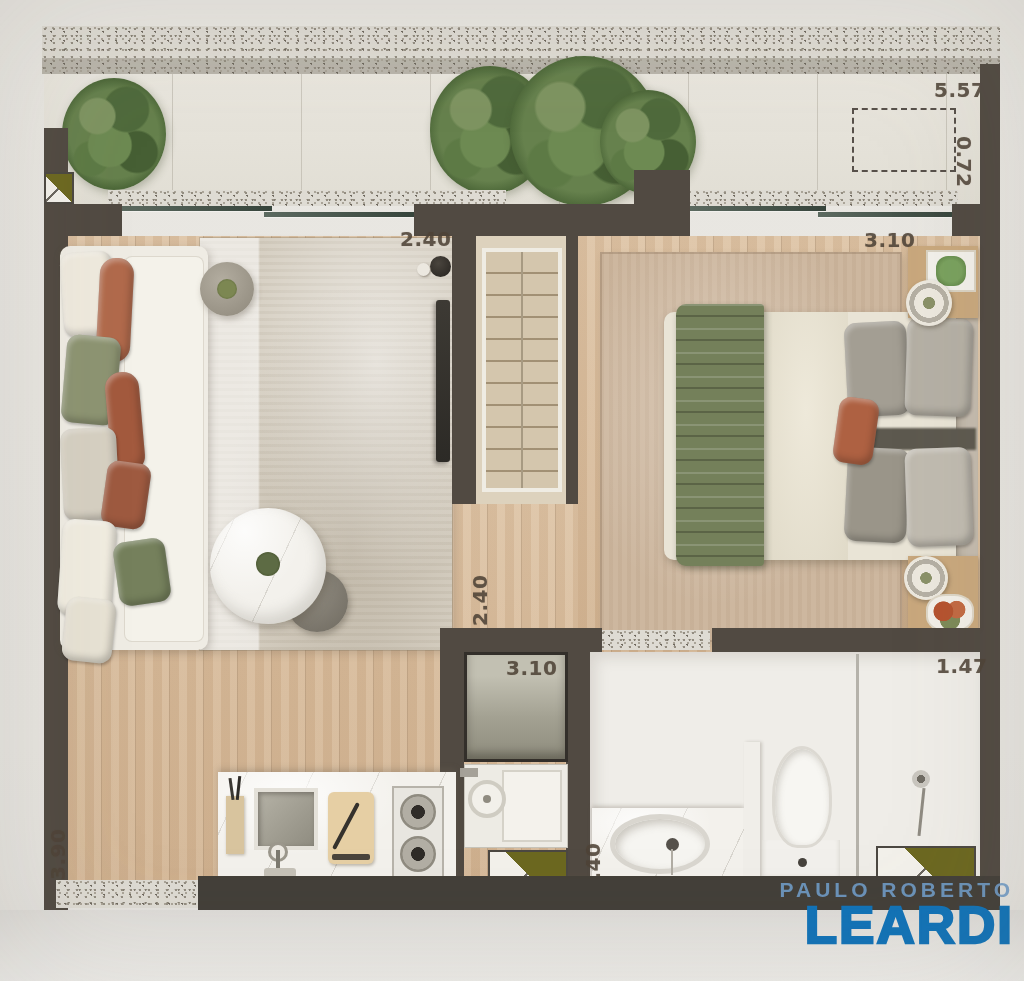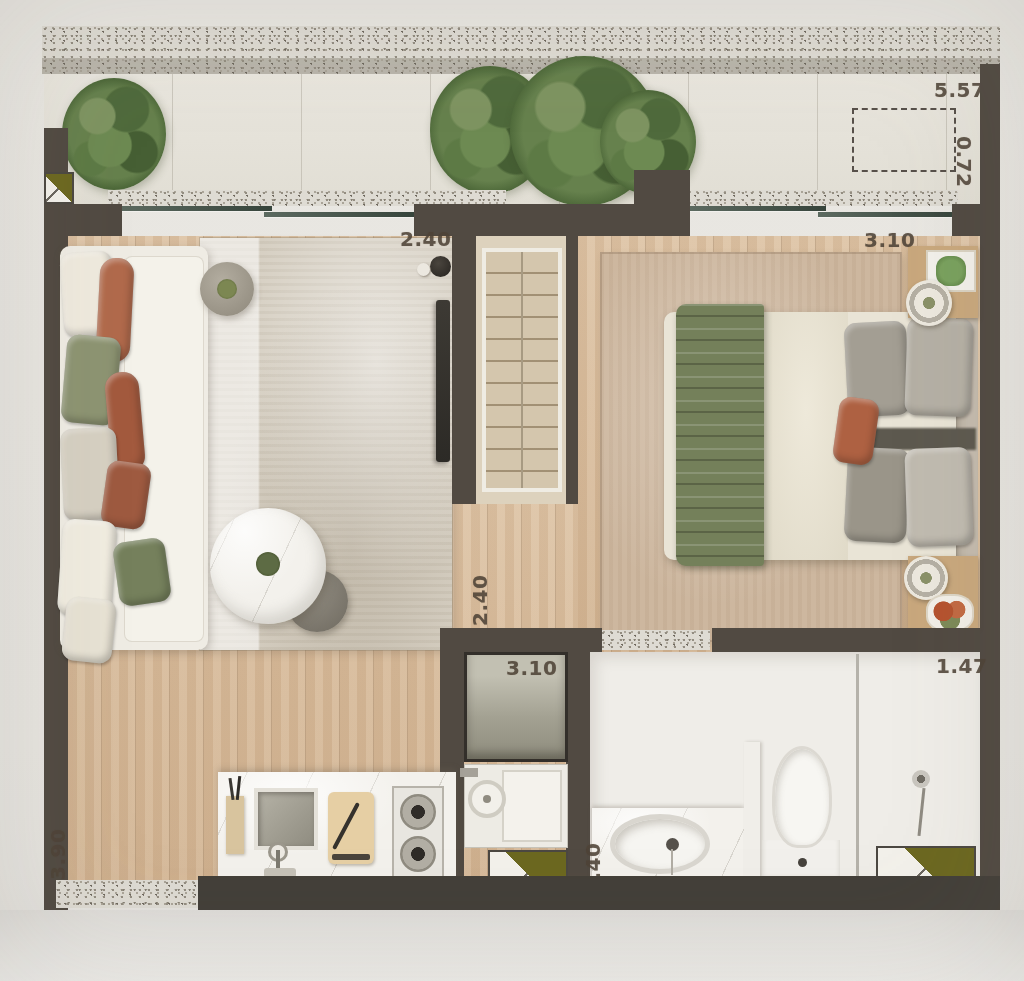--- a/index.html
+++ b/index.html
@@ -242,14 +242,18 @@
   <div class="abs" style="left:332px;top:854px;width:38px;height:6px;background:#4a443c;border-radius:2px;"></div>
   <div class="abs" style="left:392px;top:786px;width:52px;height:92px;background:#e8e6e0;border:2px solid #b7b3aa;box-sizing:border-box;"></div>
   <div class="abs" style="left:400px;top:794px;width:36px;height:36px;border-radius:50%;background:radial-gradient(circle,#2f2c28 0 26%,#b2aea4 28% 60%,#8f8b80 62%);"></div>
   <div class="abs" style="left:400px;top:836px;width:36px;height:36px;border-radius:50%;background:radial-gradient(circle,#2f2c28 0 26%,#b2aea4 28% 60%,#8f8b80 62%);"></div>
   <div class="abs dim vl" style="left:48px;top:814px;height:66px;">3.90</div>
 
   <div class="abs speckle" style="left:56px;top:880px;width:142px;height:28px;"></div>
   <div class="abs" style="left:198px;top:876px;width:802px;height:34px;background:var(--wall-dark);"></div>
   <div class="abs" style="left:0;top:910px;width:1024px;height:71px;background:linear-gradient(180deg,#dedcd8,#f0efec);"></div>
 
+  <div class="abs logo">
+    <div class="l1">PAULO ROBERTO</div>
+    <div class="l2">LEARDI</div>
+  </div>
 
 </div>
 
 </body></html>

